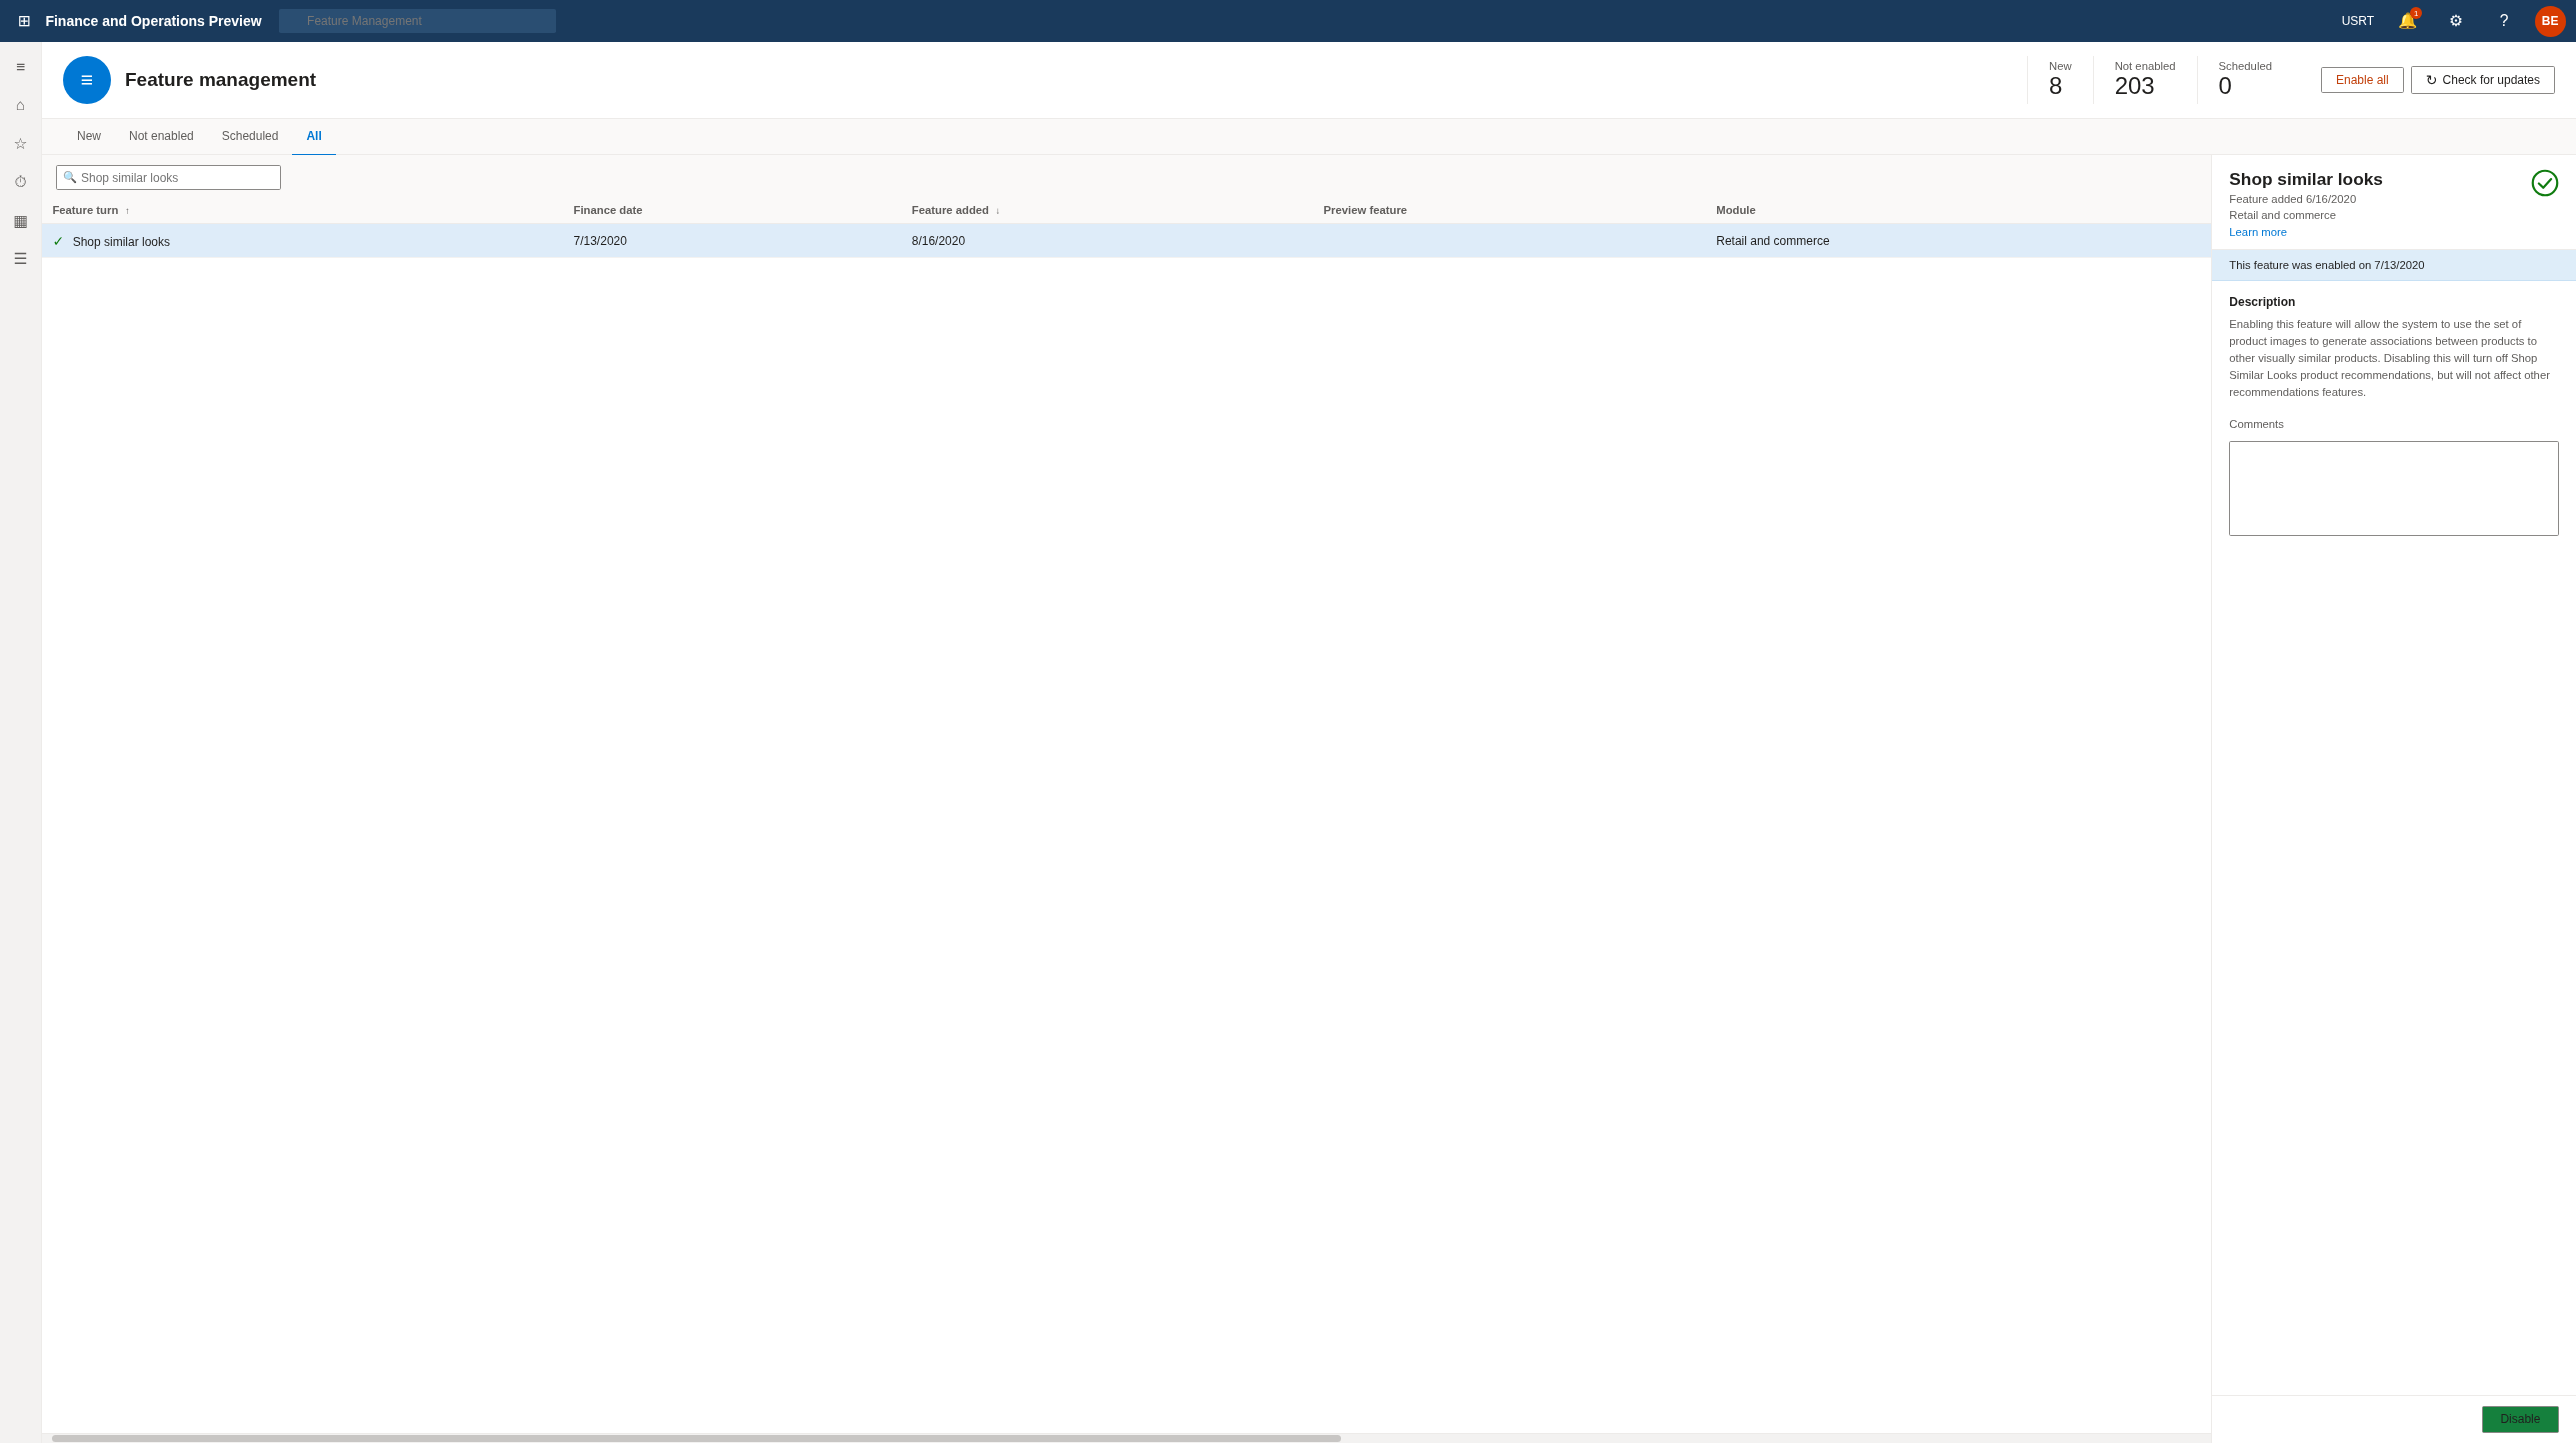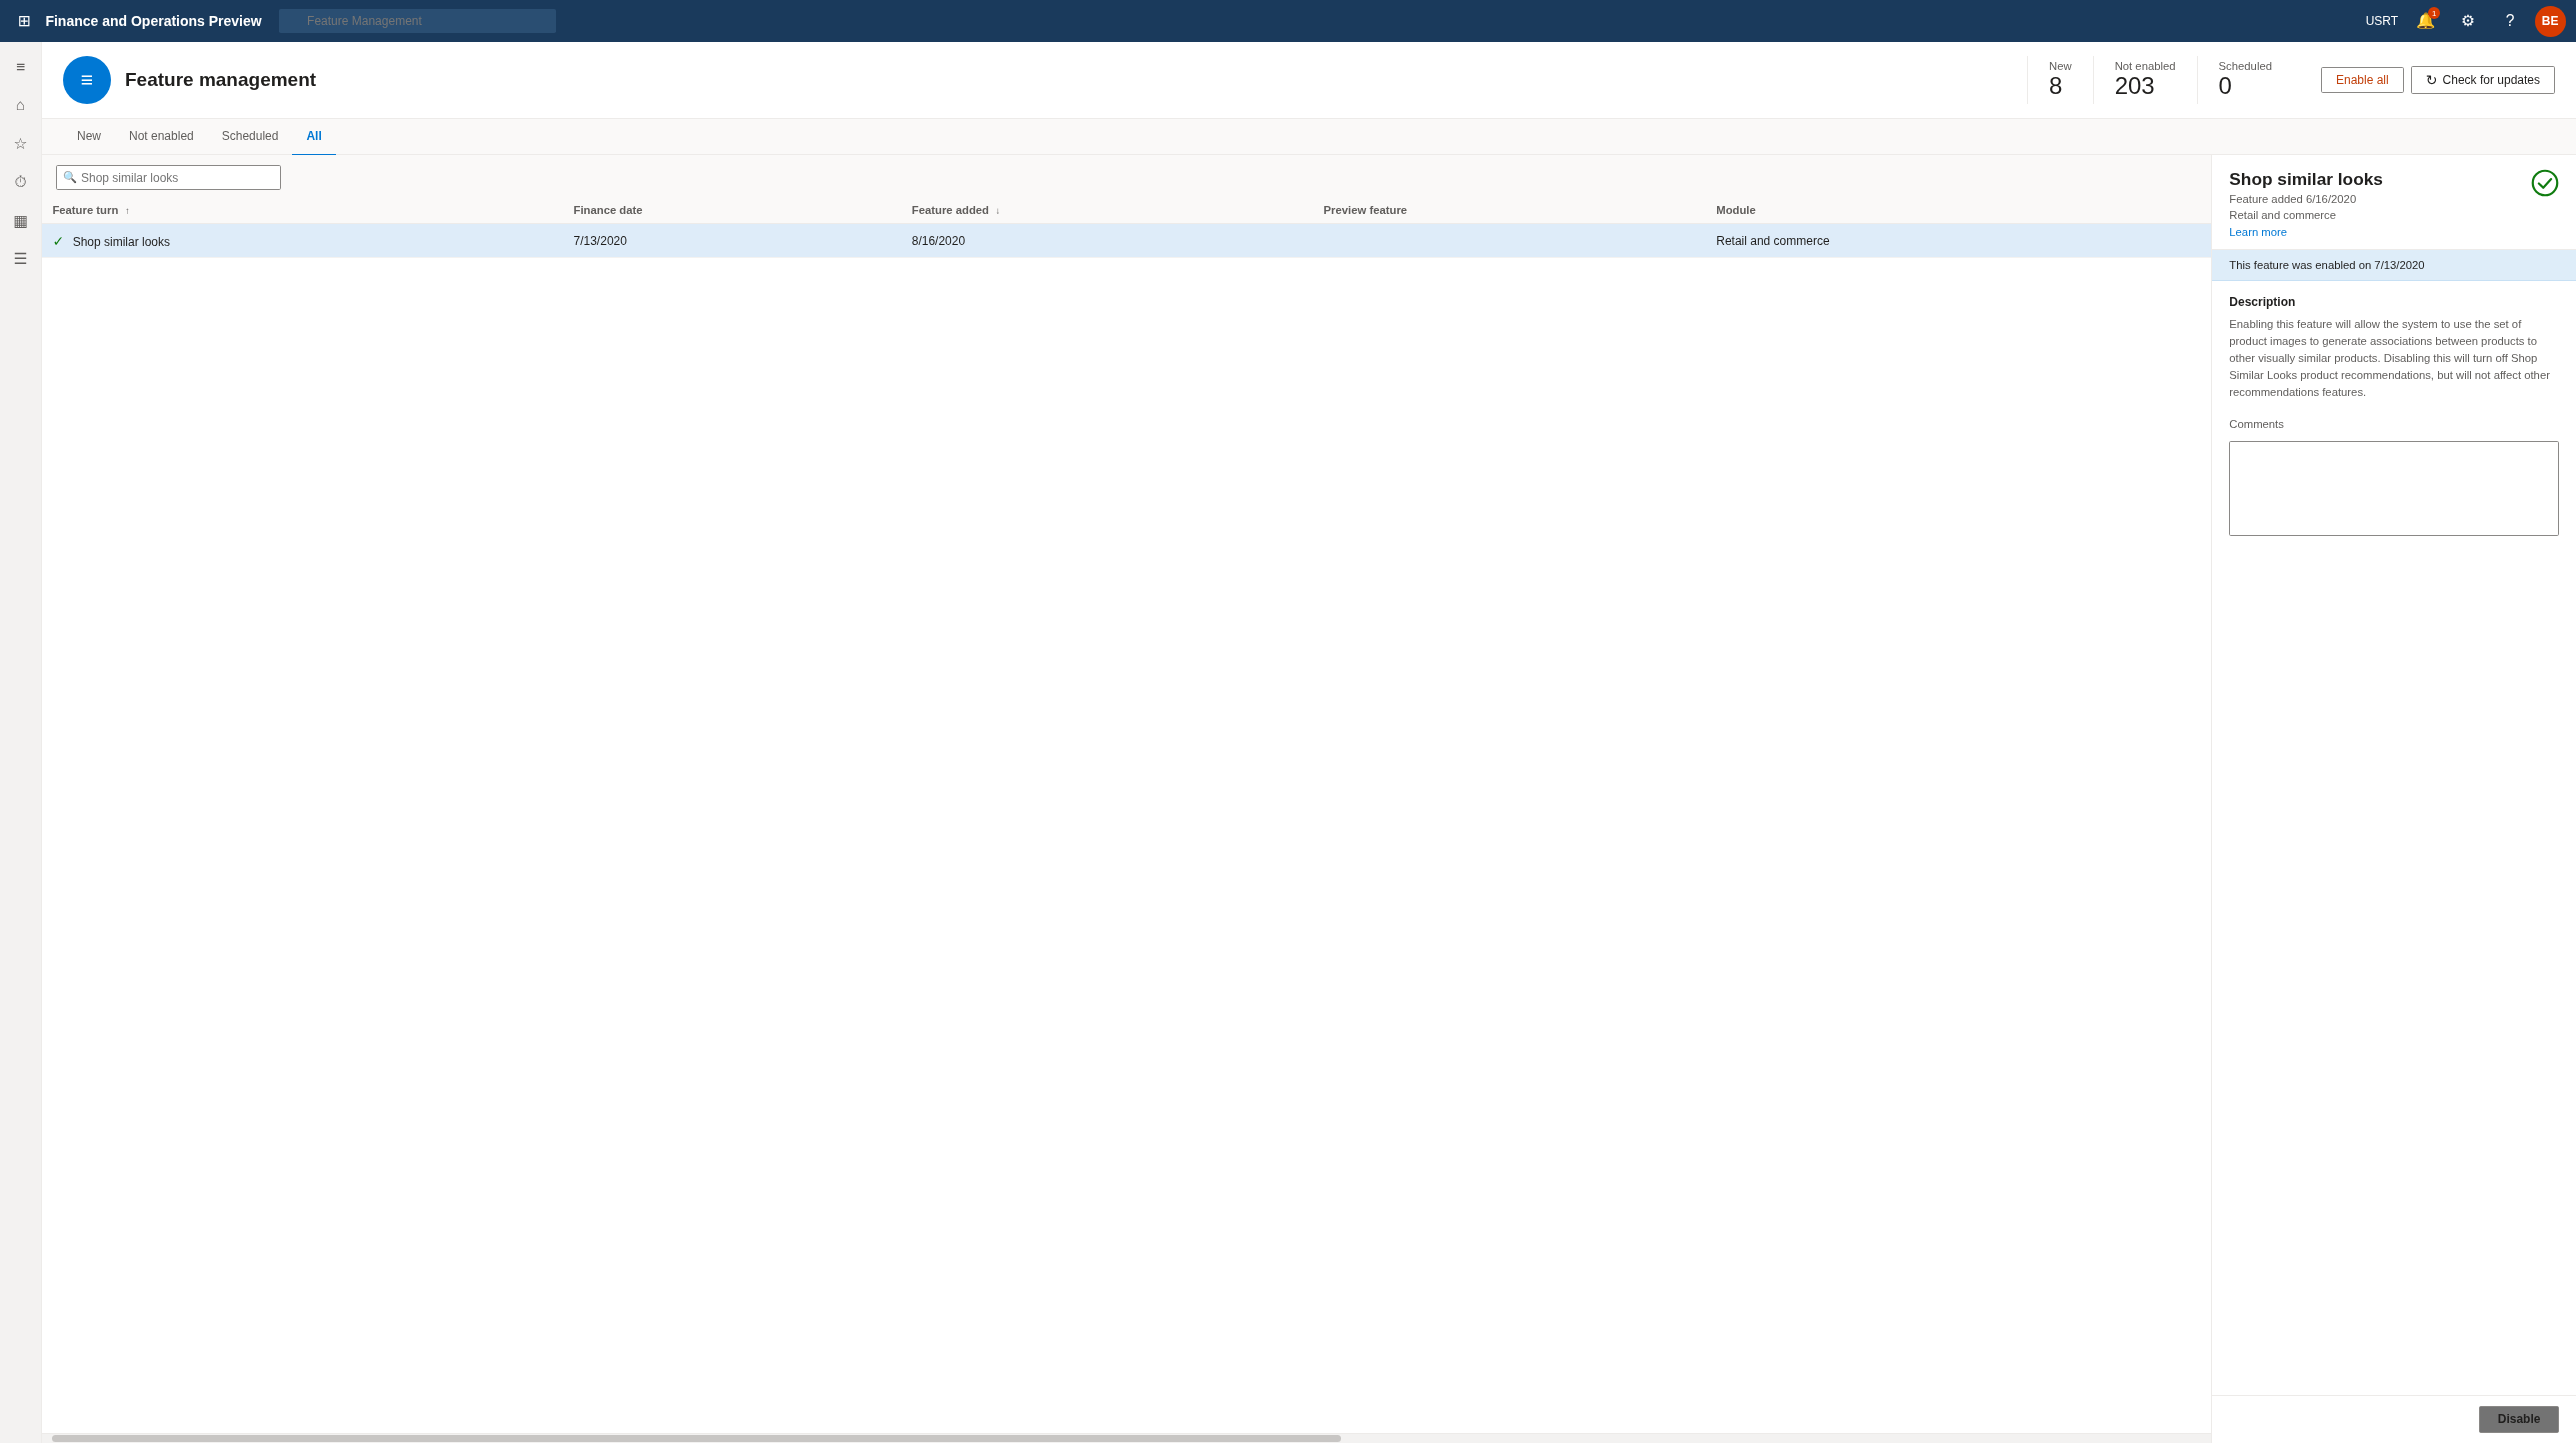--- a/index.html
+++ b/index.html
@@ -23,21 +23,21 @@
       border-radius: 1.7px;
       color: #c8d8e8;
       padding: 5.2px 10.4px 5.2px 28px;
       font-size: 12px;
       width: 277px;
       outline: none;
       position: relative;
     }
     .topnav-search-wrap { position: relative; display: flex; align-items: center; flex: 1; max-width: 346px; }
     .topnav-search-icon { position: absolute; left: 7px; color: #c8d8e8; font-size: 12px; pointer-events: none; }
-    .topnav-right { margin-left: auto; display: flex; align-items: center; gap: 7px; }
+    .topnav-right { margin-left: auto; display: flex; align-items: center; gap: 13px; }
     .topnav-icon-btn { width: 35px; height: 35px; display: flex; align-items: center; justify-content: center; color: white; font-size: 15.6px; cursor: pointer; border-radius: 1.7px; }
     .topnav-user { background: #d83b01; color: white; width: 31px; height: 31px; border-radius: 50%; display: flex; align-items: center; justify-content: center; font-weight: 600; font-size: 12px; cursor: pointer; }
     .topnav-username { color: white; font-size: 12px; margin-right: 3.5px; }
     .notif-badge { position: relative; }
     .badge { position: absolute; top: 3.5px; right: 3.5px; background: #d83b01; color: white; border-radius: 50%; width: 12px; height: 12px; font-size: 7.8px; display: flex; align-items: center; justify-content: center; }
 
     
     .main-layout { display: flex; height: calc(100vh - 42px); }
 
     
@@ -232,28 +232,27 @@
       border-radius: 1.7px;
     }
 
     .detail-footer {
       padding: 10.4px 17.3px;
       border-top: 0.9px solid #edebe9;
       display: flex;
       justify-content: flex-end;
     }
     .btn-disable {
-      background: #737373;
+      background: #15803d;
       border: 0.9px solid #8a8886;
       color: #201f1e;
       padding: 5.2px 17.3px;
       font-size: 12px;
       cursor: pointer;
       border-radius: 1.7px;
-      font-weight: bold;
     }
   </style>
 </head>
 <body>
 
 <div class="topnav">
   <div class="topnav-apps-icon">⊞</div>
   <span class="topnav-title">Finance and Operations Preview</span>
   <div class="topnav-search-wrap">
     <span class="topnav-search-icon">🔍</span>

